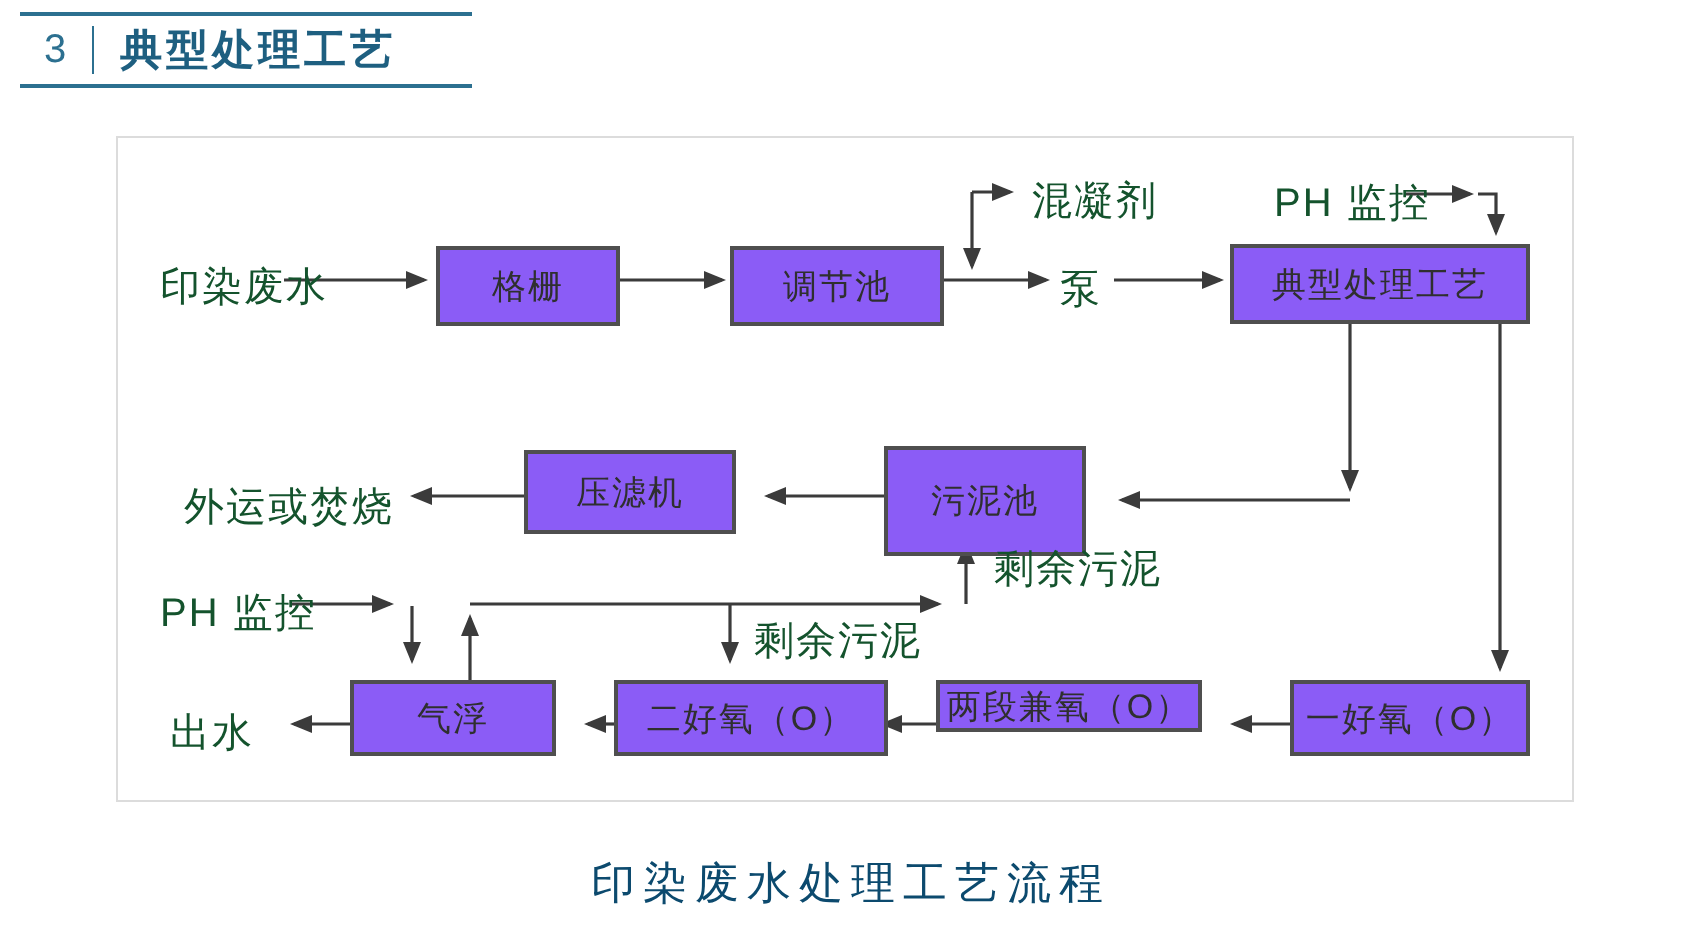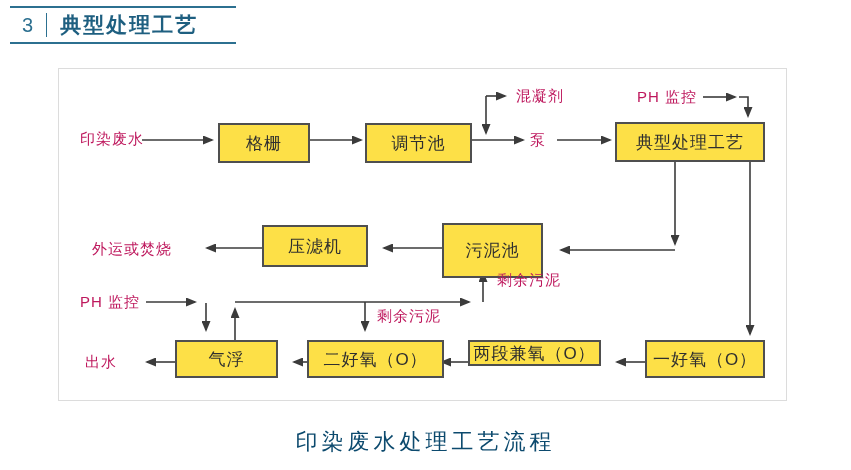--- a/index.html
+++ b/index.html
@@ -56,31 +56,31 @@
     background:#ffffff;
   }
   svg.wires{position:absolute;left:0;top:0;width:851px;height:470px;pointer-events:none;}
   svg.wires line, svg.wires polyline{
     stroke:var(--line);stroke-width:1.6;fill:none;
   }
 
   .node{
     position:absolute;
     border:2px solid #4f4f4f;
-    background:#fde047;
+    background:#8b5cf6;
     display:flex;align-items:center;justify-content:center;
     font-size:17px;
     color:#2f2f2f;
     white-space:nowrap;
     letter-spacing:1px;
   }
   .flabel{
     position:absolute;
-    font-size:15px;
-    color:#be185d;
+    font-size:20px;
+    color:#14532d;
     white-space:nowrap;
     letter-spacing:1px;
   }
 
   .caption{
     position:absolute;left:0;top:427px;width:851px;
     text-align:center;
     font-size:22px;
     letter-spacing:4px;
     color:#0c4a6e;

